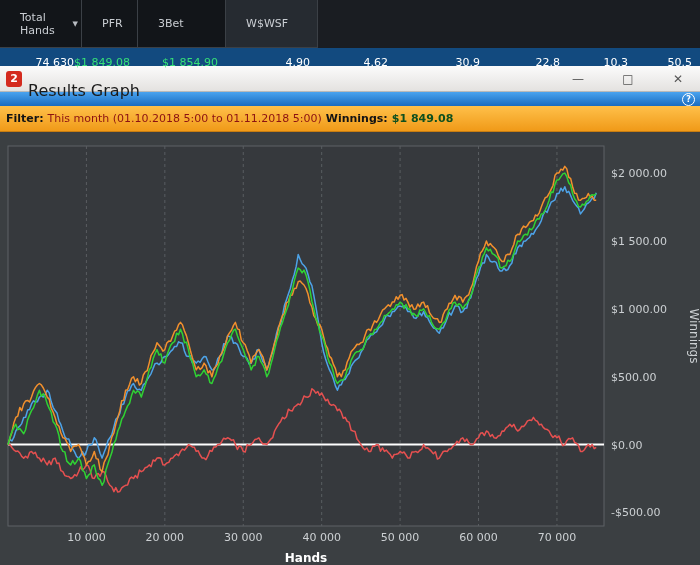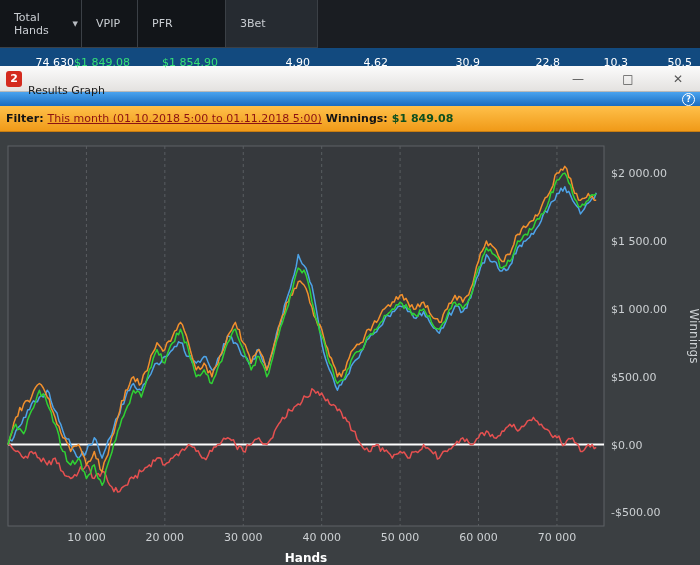--- a/index.html
+++ b/index.html
@@ -9,21 +9,21 @@
     background:#3b3f42;
   }
   
   .stats-header{
     display:grid;
     grid-template-columns:82px 56px 88px 92px 78px 92px 80px 68px 64px;
     height:48px;background:#1a1d22;
   }
   .hcell{
     position:relative;display:flex;align-items:center;
-    padding:2px 14px 2px 14px;box-sizing:border-box;
+    padding:2px 14px 2px 20px;box-sizing:border-box;
     border-right:1px solid #3b4046;border-bottom:1px solid #3b4046;
     color:#c9cdd2;font-size:11px;line-height:13px;cursor:default;
   }
   .hcell:nth-child(-n+3){background:#121519;}
   .hcell:nth-child(n+4){background:#262b31;}
   .drop{
     position:absolute;right:3px;top:50%;transform:translateY(-50%);
     font-size:7px;color:#b8bcc2;
   }
   .stats-values{
@@ -40,21 +40,21 @@
   .titlebar{
     height:26px;background:linear-gradient(#fbfbfb,#e4e2e0);
     display:flex;align-items:center;padding:0 8px 0 6px;box-sizing:border-box;
     border-bottom:1px solid #b9b9b9;
   }
   .app-icon{
     width:16px;height:16px;border-radius:3px;color:#fff;
     font-size:11px;font-weight:bold;display:flex;align-items:center;justify-content:center;
     margin-right:6px;
   }
-  .title{font-size:11px;color:#1b1b1b;flex:1;margin-top:23px;}
+  .title{font-size:16px;color:#1b1b1b;flex:1;margin-top:23px;}
   .win-btn{
     width:28px;text-align:center;color:#555;font-size:12px;
     margin-left:22px;cursor:default;
   }
   .bluebar{
     height:14px;background:linear-gradient(#4aa3ef,#1a6cc0);
     display:flex;justify-content:flex-end;align-items:center;
     padding-right:5px;box-sizing:border-box;
   }
   .help-btn{
@@ -62,45 +62,45 @@
     color:#fff;font-size:8px;line-height:11px;text-align:center;font-weight:bold;
   }
   
   .filterbar{
     height:26px;background:linear-gradient(#ffc04a,#f09a18);
     display:flex;align-items:center;gap:4px;
     padding:12px 6px;box-sizing:border-box;font-size:11px;
     border-bottom:1px solid #c87d10;white-space:nowrap;
   }
   .f-label{font-weight:bold;color:#141414;}
-  .f-range{color:#8c1212;text-decoration:underline;}
+  .f-range{color:#8c1212;}
   .f-win{font-weight:bold;color:#0d4f1e;}
   
   .chart{height:439px;position:relative;background:#3b3f42;}
   svg{display:block;}
   svg text{font-family:"DejaVu Sans","Liberation Sans",sans-serif;}
 </style>
 </head>
 <body>
 
 <div class="app">
 
   <div class="stats-header" id="stats-header">
       <div class="hcell">
         <span>Total Hands</span>
         <span class="drop">▼</span>
       </div>
       <div class="hcell">
-        <span>VPIP</span>
-      </div>
-      <div class="hcell">
         <span>PFR</span>
       </div>
       <div class="hcell">
         <span>3Bet</span>
+      </div>
+      <div class="hcell">
+        <span>W$WSF</span>
       </div>
     </div>
 
   <div class="stats-values" id="stats-values">
       <div class="vcell">74 630</div>
       <div class="vcell" style="color: rgb(53, 224, 119);">$1 849.08</div>
       <div class="vcell" style="color: rgb(53, 224, 119);">$1 854.90</div>
       <div class="vcell">4.90</div>
       <div class="vcell">4.62</div>
       <div class="vcell">30.9</div>

